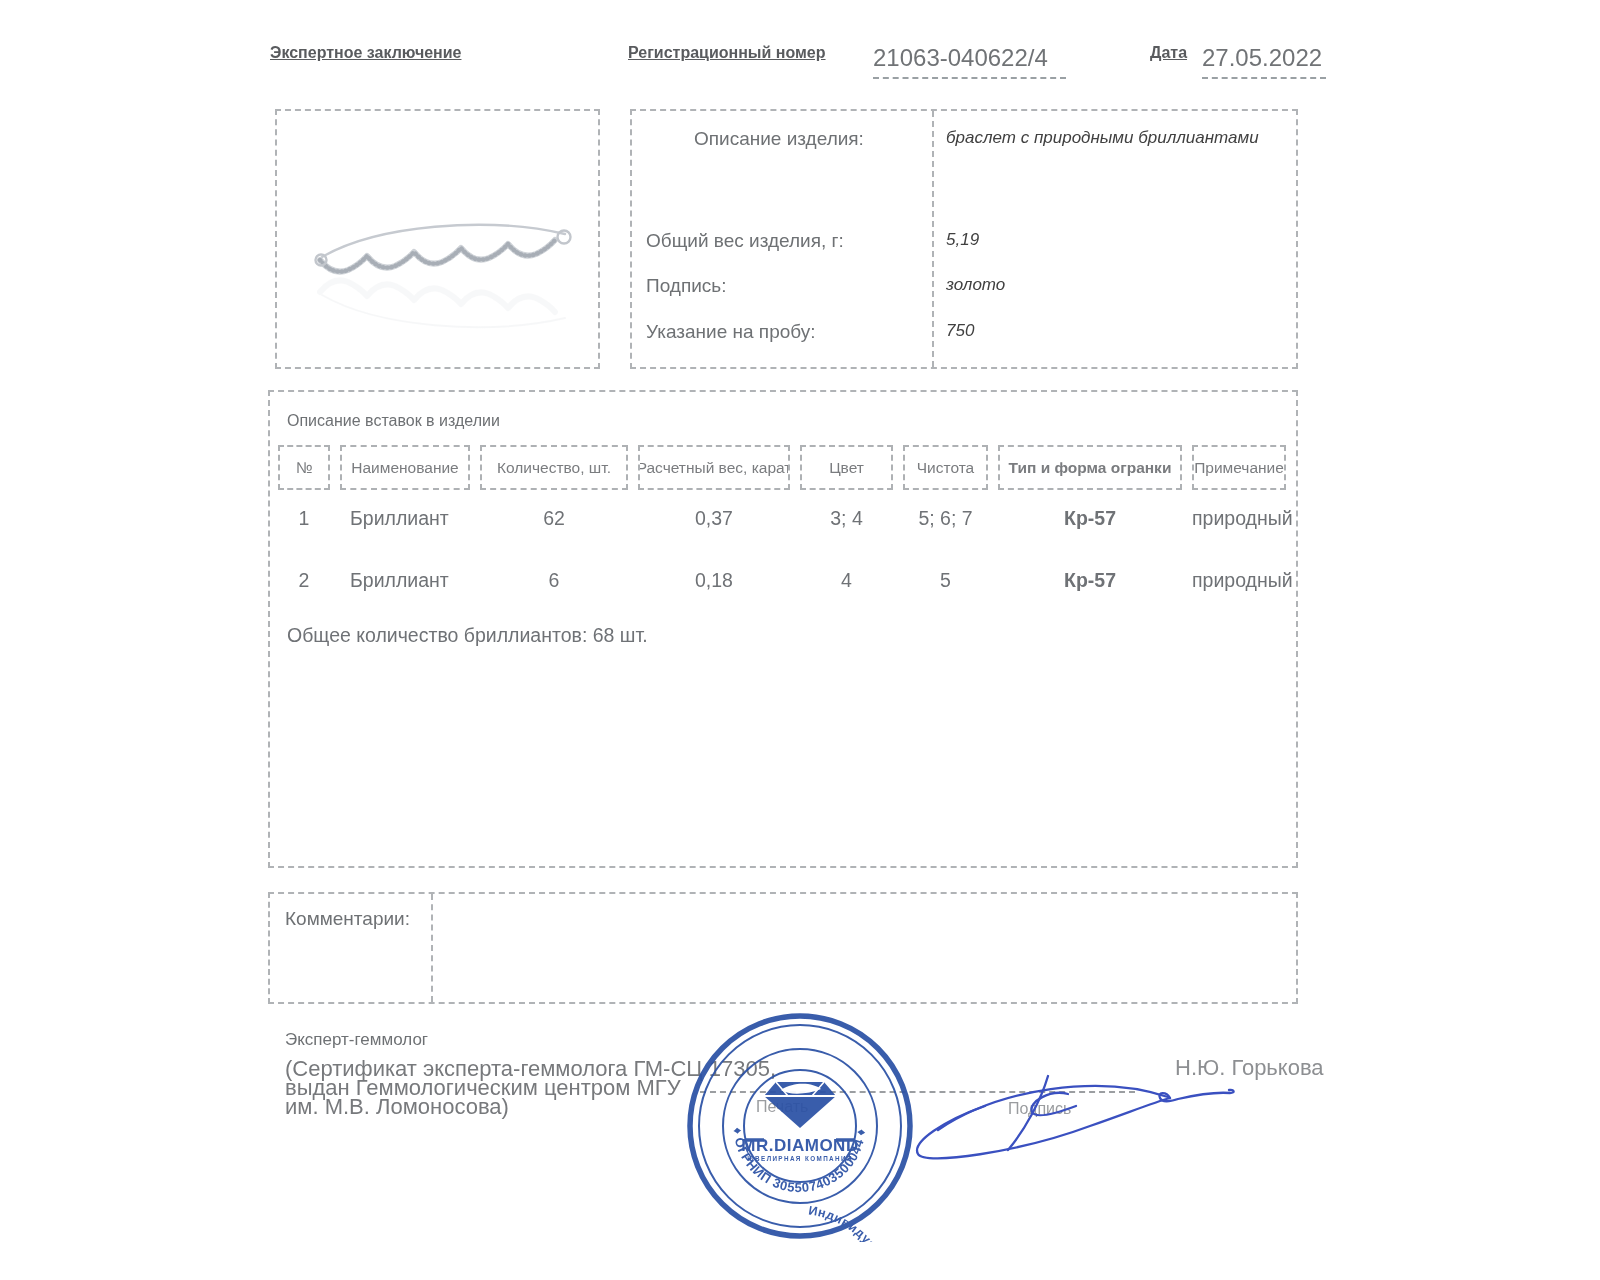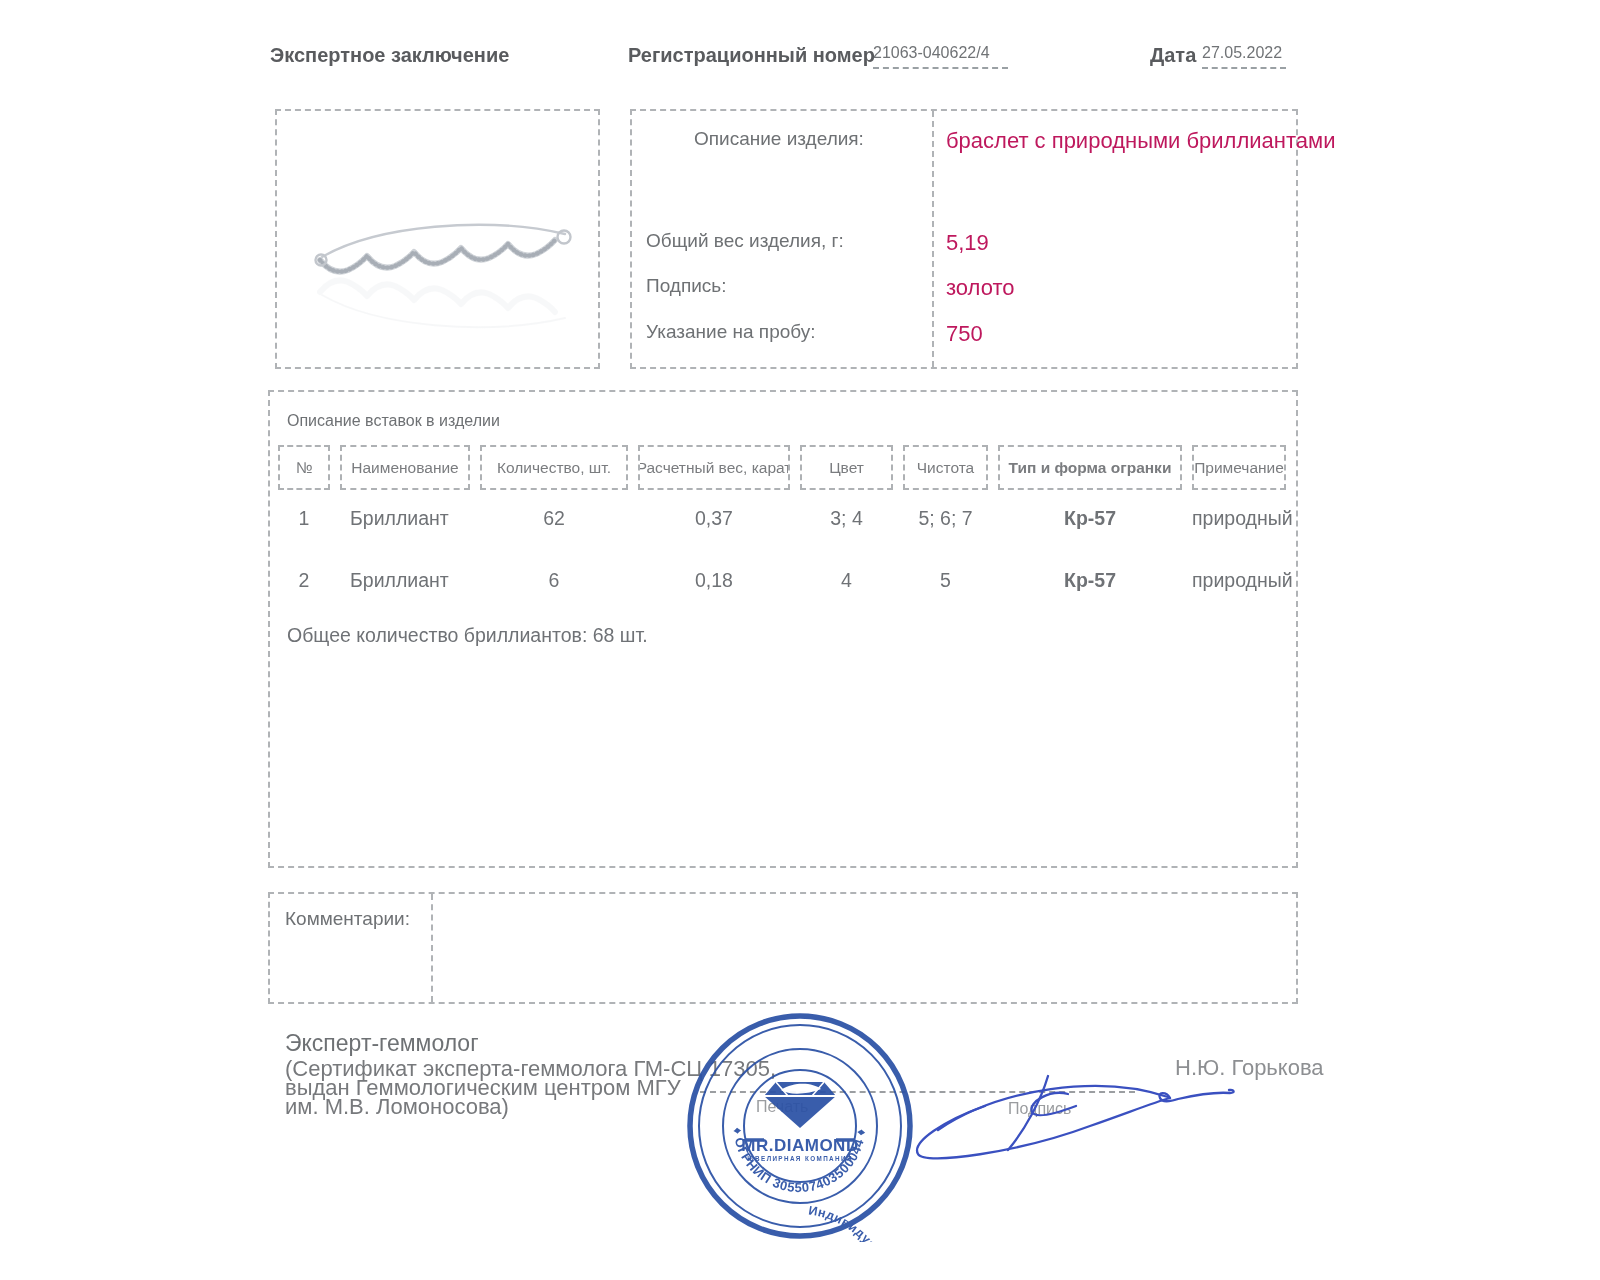--- a/index.html
+++ b/index.html
@@ -2,26 +2,26 @@
 <html><head>
 <meta charset="utf-8">
 <style>
   html,body{margin:0;padding:0;background:#ffffff;}
   body{
     width:1600px;height:1280px;position:relative;overflow:hidden;
     font-family:"Liberation Sans","DejaVu Sans",sans-serif;
     -webkit-font-smoothing:antialiased;
   }
   .abs{position:absolute;}
-  .lbl-bold{font-weight:bold;color:#595b5e;font-size:20px;white-space:nowrap;}
-  .val{color:#707376;font-size:16px;white-space:nowrap;}
+  .lbl-bold{font-weight:bold;color:#595b5e;font-size:16px;white-space:nowrap;text-decoration:underline;}
+  .val{color:#707376;font-size:24px;white-space:nowrap;}
   .underlined{border-bottom:2px dashed #9aa0a4;padding-bottom:5px;padding-right:18px;}
   .panel{border:2px dashed #b0b3b6;background:#fff;box-sizing:border-box;}
   .info-label{color:#6e7174;font-size:19px;white-space:nowrap;}
-  .info-value{color:#be185d;font-size:22px;white-space:nowrap;}
+  .info-value{color:#404040;font-size:17px;white-space:nowrap;font-style:italic;}
   .section-title{color:#6e7174;font-size:16px;}
   .hcell{
     box-sizing:border-box;border:2px dashed #aeb1b4;height:45px;
     display:flex;align-items:center;justify-content:center;
     font-size:15.5px;color:#7a7c7f;text-align:center;white-space:nowrap;overflow:hidden;
   }
   .hrow,.drow{display:flex;}
   .hrow{gap:10px;}
   .drow{gap:10px;}
   .dcell{
@@ -117,21 +117,21 @@
   </div>
 
   <div class="abs summary" style="left:17px;top:232px;">Общее количество бриллиантов: 68 шт.</div>
 </div>
 
 <div class="abs panel" style="left:268px;top:892px;width:1030px;height:112px;">
   <div class="abs" style="left:161px;top:0;height:108px;border-left:2px dashed #b0b3b6;"></div>
   <div class="abs info-label" style="left:15px;top:14px;">Комментарии:</div>
 </div>
 
-<div class="abs section-title" style="left:285px;top:1030px;font-size:23px;">Эксперт-геммолог</div>
+<div class="abs section-title" style="left:285px;top:1030px;font-size:17px;">Эксперт-геммолог</div>
 <div class="abs cert-line" style="left:285px;top:1059px;">(Сертификат эксперта-геммолога ГМ-СЦ 17305,</div>
 <div class="abs cert-line" style="left:285px;top:1078px;">выдан Геммологическим центром МГУ</div>
 <div class="abs cert-line" style="left:285px;top:1097px;">им. М.В. Ломоносова)</div>
 
 <div class="abs ph-line" style="left:700px;top:1091px;width:435px;"></div>
 <div class="abs placeholder-label" style="left:756px;top:1098px;">Печать</div>
 <div class="abs placeholder-label" style="left:1008px;top:1100px;">Подпись</div>
 
 <div class="abs" style="left:1175px;top:1055px;font-size:22px;color:#8d8f92;white-space:nowrap;">Н.Ю. Горькова</div>
 

